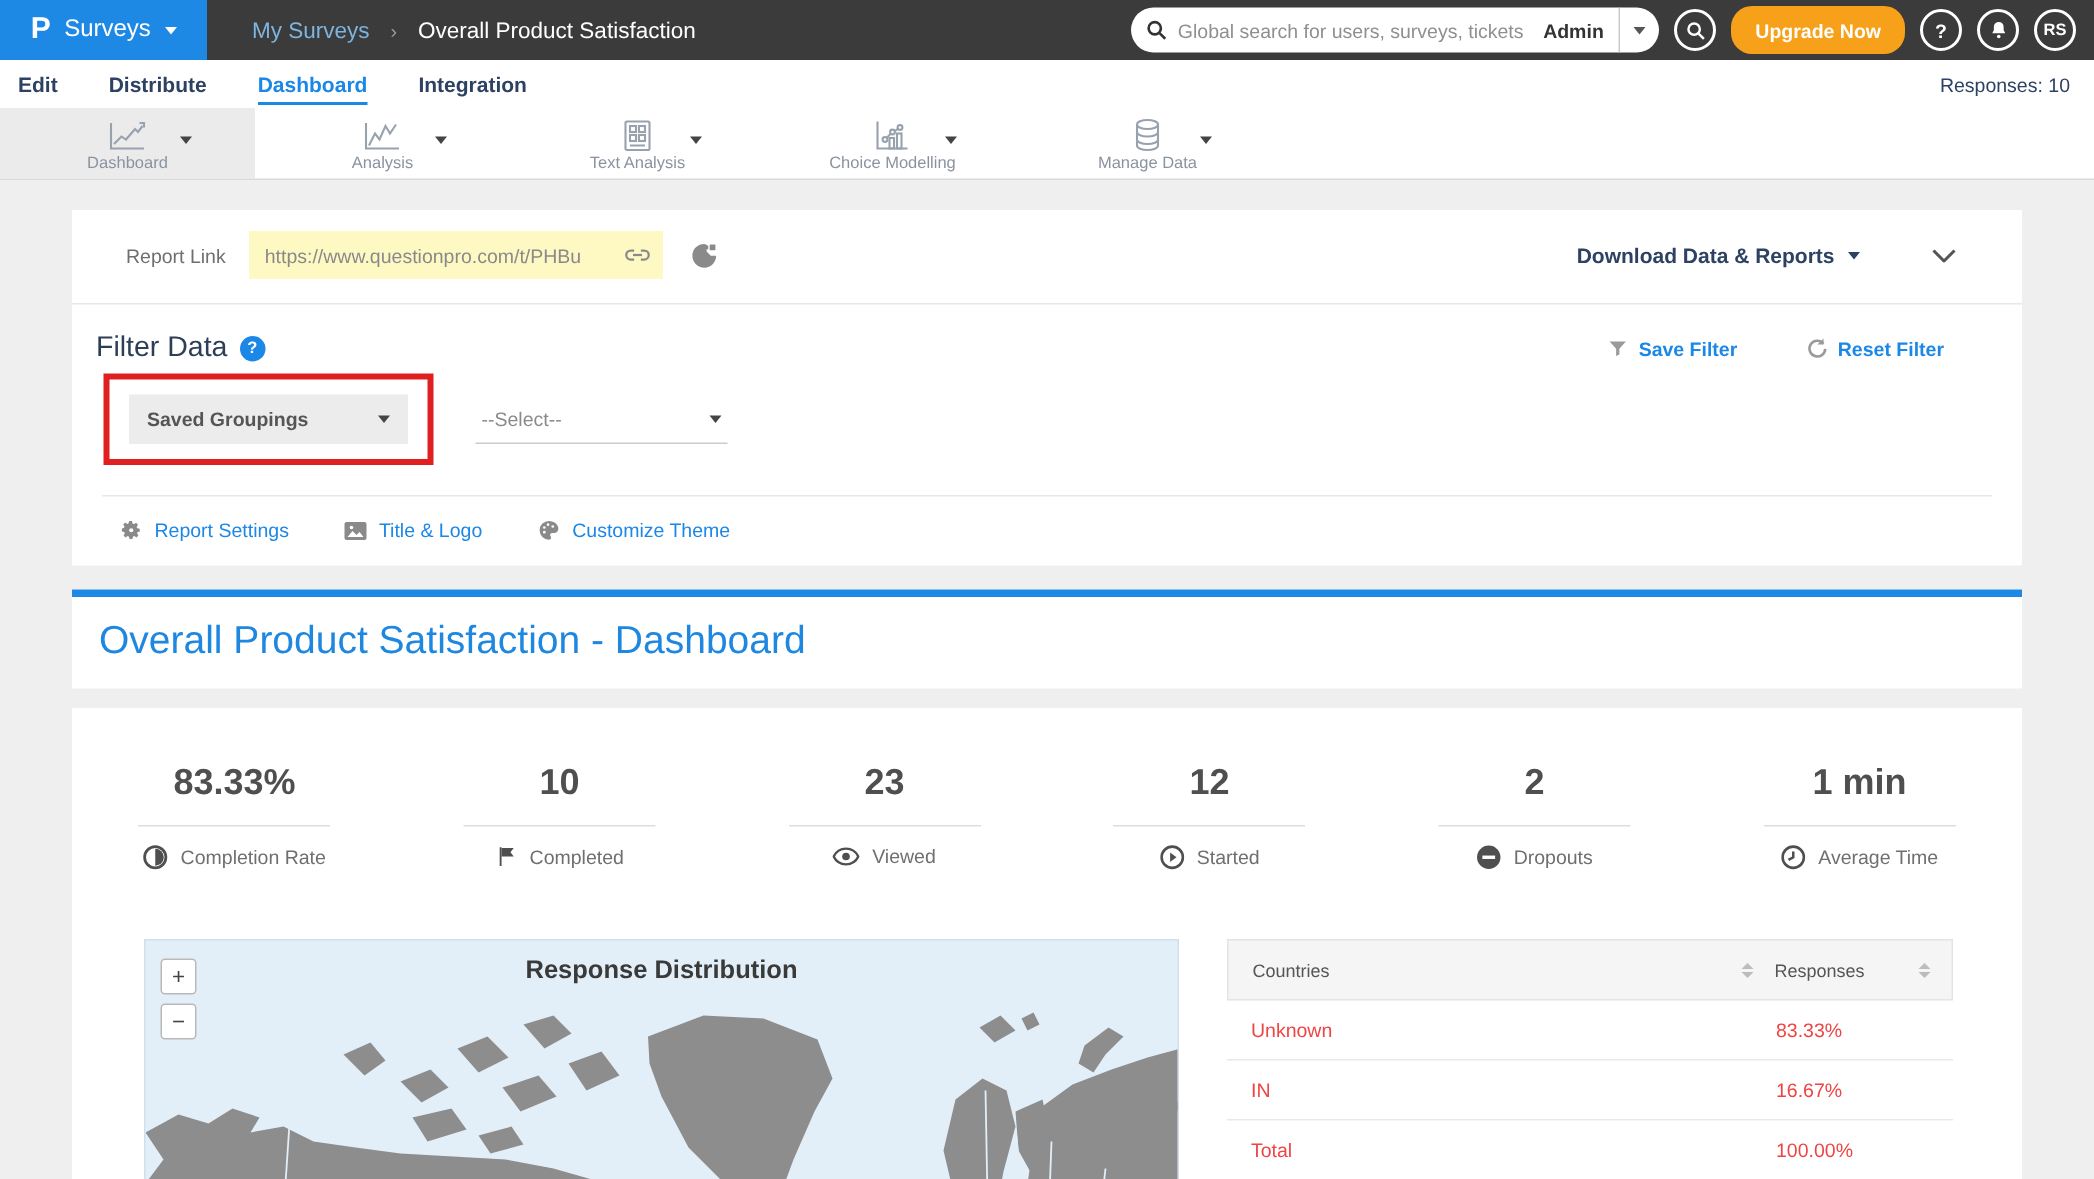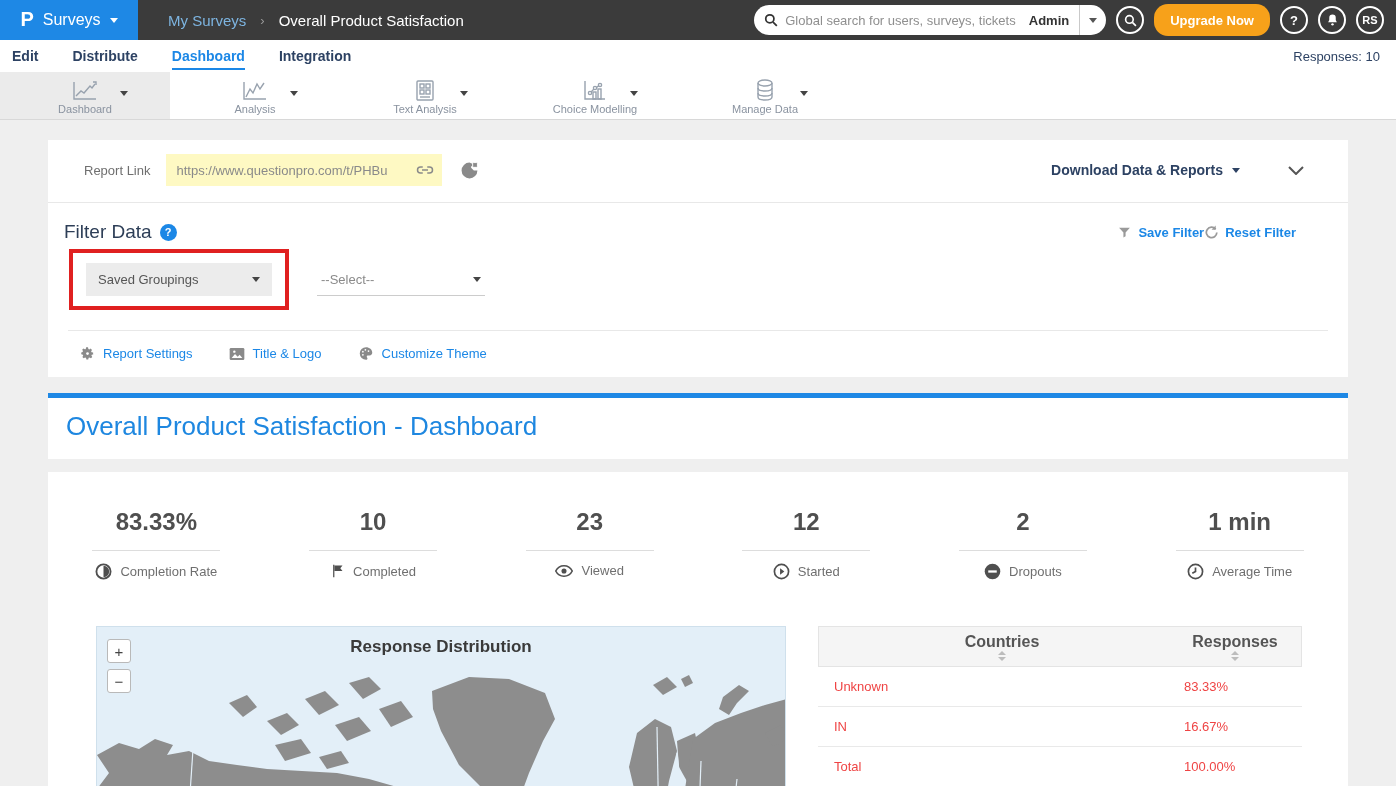--- a/index.html
+++ b/index.html
@@ -69,29 +69,29 @@
   .report-right { margin-left:auto; display:flex; align-items:center; gap:48px; padding-right:24px;padding-left:36px; }
   .download-btn { display:flex; align-items:center; gap:9px; font-size:14px; font-weight:bold;
     color:#2d4263; cursor:pointer; }
   .collapse-btn { cursor:pointer; display:flex; }
 
   .filter-head-row { display:flex; align-items:center; padding:18px 20px 0 16px; }
   .filter-title { font-size:19px; color:#2d3e57; }
   .help-circle { width:17px; height:17px; border-radius:50%; background:#1b87e6; color:#fff;
     font-size:11px; font-weight:bold; display:inline-flex; align-items:center; justify-content:center;
     margin-left:8px; cursor:pointer; }
-  .filter-actions { margin-left:auto; display:flex; align-items:center; padding-right:32px; }
+  .filter-actions { margin-left:auto; display:flex; align-items:center; gap:46px; padding-right:32px; }
   .filter-action { display:flex; align-items:center; gap:7px; font-size:13px; font-weight:bold;
     color:#1b87e6; cursor:pointer; }
 
   .selects-row { display:flex; align-items:center; padding:6px 20px 12px 16px; }
   .red-annotation { border:4px solid #e02020; padding:10px 13px; margin-left:5px; }
   .select-filled { width:186px; height:33px; background:#ececec; display:flex; align-items:center;
     justify-content:space-between; padding:0 12px; cursor:pointer; }
-  .select-filled span { font-size:13px; font-weight:normal; color:#555; }
+  .select-filled span { font-size:13px; font-weight:bold; color:#555; }
   .select-filled .caret { color:#444; }
   .select-underline { width:168px; height:33px; border-bottom:1px solid #ccc; margin-left:28px;
     display:flex; align-items:center; justify-content:space-between; padding:0 4px; cursor:pointer; }
   .select-underline span { font-size:13px; color:#8a8a8a; }
   .select-underline .caret { color:#444; }
 
   .panel-divider { border-top:1px solid #e8e8e8; margin:8px 20px 0; }
   .links-row { display:flex; align-items:center; gap:36px; padding:15px 20px 16px 32px; }
   .link-item { display:flex; align-items:center; gap:8px; font-size:13px; font-weight:normal;
     color:#1b87e6; cursor:pointer; }
@@ -115,22 +115,22 @@
   .map-title { text-align:center; font-size:17px; font-weight:bold; color:#3a3a3a; margin-top:10px; }
   .map-zoom { position:absolute; left:10px; width:24px; height:24px; background:#fff;
     border:1px solid #b9b9b9; border-radius:3px; font-size:15px; color:#444;
     display:flex; align-items:center; justify-content:center; cursor:pointer; }
   .map-zoom.in { top:12px; } .map-zoom.out { top:42px; }
   .world-svg { position:absolute; left:0; top:42px; }
 
   .countries-panel { margin-left:32px; width:484px; }
   .ct-header { height:41px; background:#f5f5f5; border:1px solid #e4e4e4;
     display:flex; align-items:center; padding:0 14px 0 16px; }
-  .ct-header .hcell { font-size:16px; font-weight:bold; color:#555;
-    display:flex; align-items:center;flex-direction:column; }
+  .ct-header .hcell { font-size:12px; font-weight:normal; color:#555;
+    display:flex; align-items:center; }
   .hcell.c1 { flex:1; justify-content:space-between; padding-right:14px; }
   .hcell.c2 { width:104px; justify-content:space-between; }
   .sort { display:inline-flex; flex-direction:column; gap:2px; cursor:pointer; }
   .sort .up { width:0; height:0; border-left:4px solid transparent; border-right:4px solid transparent;
     border-bottom:4px solid #bcbcbc; }
   .sort .dn { width:0; height:0; border-left:4px solid transparent; border-right:4px solid transparent;
     border-top:4px solid #bcbcbc; }
   .ct-row { height:40px; display:flex; align-items:center; padding:0 14px 0 16px;
     border-bottom:1px solid #e9e9e9; font-size:13px; color:#ef4444; }
   .ct-row .c1 { flex:1; padding-right:14px; }

